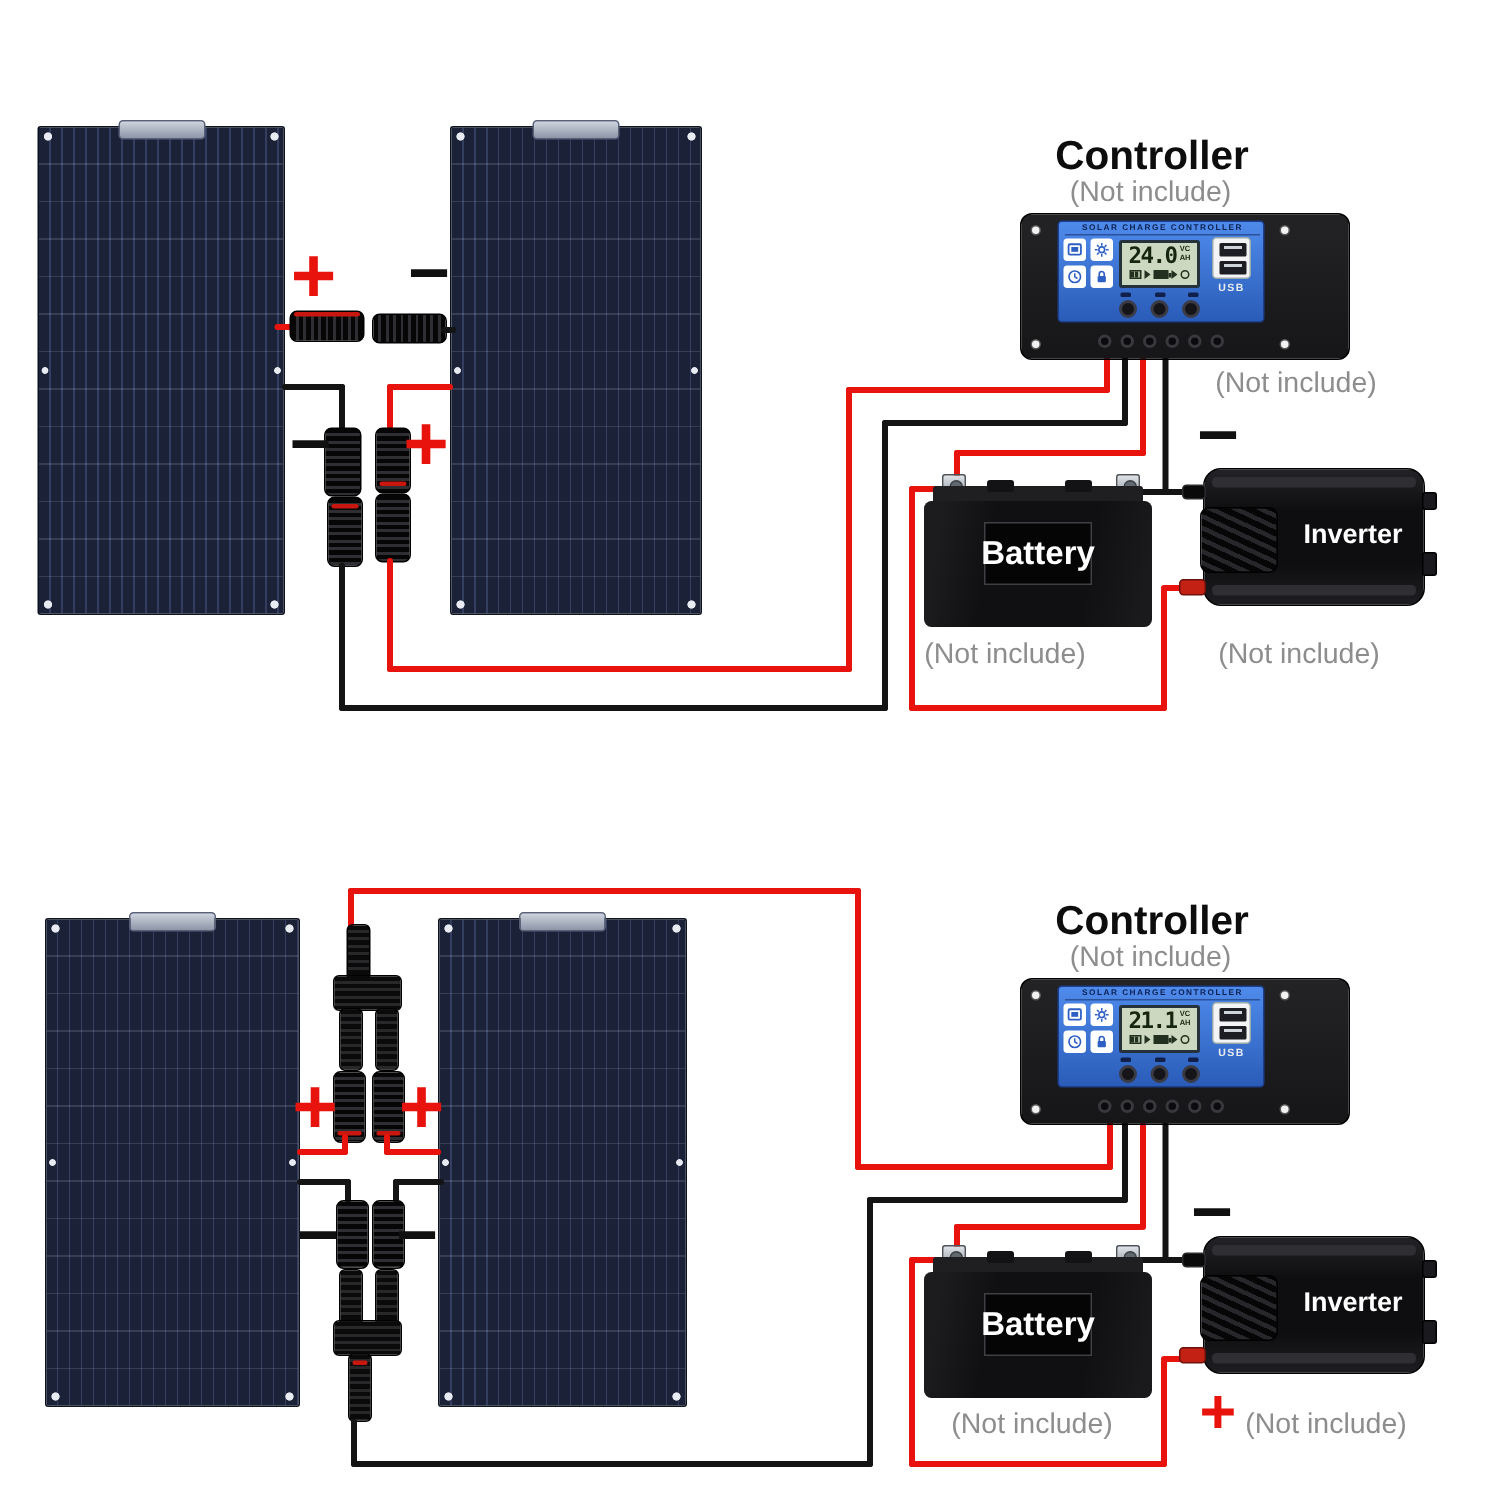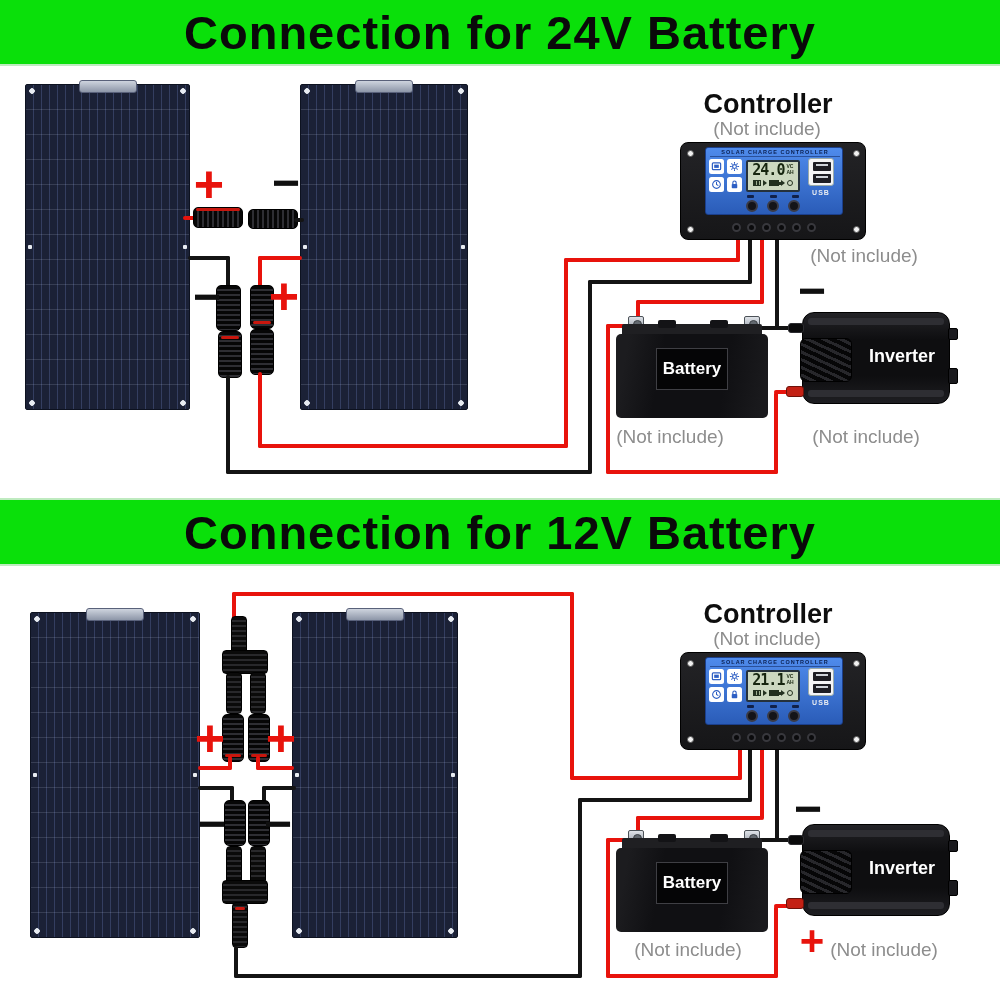--- a/index.html
+++ b/index.html
@@ -29,21 +29,21 @@
   .yp{position:absolute;background:repeating-linear-gradient(180deg,#0a0a0a 0 3px,#28282b 3px 5px);border:1px solid #000;border-radius:4px}
   .bandr::after{content:"";position:absolute;left:2px;right:2px;height:3px;background:#c8170e;border-radius:2px}
   .bb::after{bottom:4px}.bt::after{top:4px}
   
   .sign{position:absolute;transform:translate(-50%,-50%);font-weight:bold;line-height:1}
   .sp{font-size:52px;color:#e8130c}
   .sm{font-size:48px;color:#101010}
   .note{position:absolute;transform:translate(-50%,-50%);color:#8d8d8d;font-size:19px;white-space:nowrap}
   .ctitle{position:absolute;transform:translate(-50%,-50%);color:#0d0d0d;font-size:27px;font-weight:bold;white-space:nowrap}
   
-  .ctrl{position:absolute;width:186px;height:98px;background:linear-gradient(#232326,#161618);border:1px solid #000;border-radius:8px}
+  .ctrl{position:absolute;width:220px;height:98px;background:linear-gradient(#232326,#161618);border:1px solid #000;border-radius:8px}
   .scr{position:absolute;width:7px;height:7px;border-radius:50%;background:#f2f2f2;border:1px solid #555}
   .cface{position:absolute;left:24px;top:4px;width:138px;height:68px;border-radius:3px;
          background:linear-gradient(#4f8bec,#2a5cb8);border:1px solid #1b3f8c}
   .cbrand{position:absolute;left:4px;top:1px;width:130px;font-size:5.5px;font-weight:bold;color:#0b2050;
           text-align:center;letter-spacing:1px;border-bottom:1px solid rgba(10,30,80,.5);padding-bottom:1px;white-space:nowrap}
   .cicons{position:absolute;left:3px;top:11px;width:34px;height:34px;display:grid;grid-template-columns:15px 15px;grid-template-rows:15px 15px;gap:3px}
   .cic{background:#fff;border-radius:2.5px;display:flex;align-items:center;justify-content:center}
   .clcd{position:absolute;left:40px;top:12px;width:54px;height:32px;background:#ccd8c0;border:2px solid #25313b;border-radius:2px;padding:1px 2px}
   .lcdtop{display:flex;align-items:flex-start;justify-content:center;gap:2px}
   .lcdval{font-family:"DejaVu Sans Mono",monospace;font-weight:bold;font-size:15px;letter-spacing:-1px;color:#16250f;line-height:1}
@@ -66,41 +66,38 @@
   .term{width:9px;height:9px;border-radius:50%;background:#0b0b0d;border:2px solid #38383d}
   
   .batt{position:absolute;width:152px;height:104px}
   .bt-term{position:absolute;width:16px;height:14px;background:linear-gradient(#dfe3e8,#9aa1ac);border:1px solid #4c5258;border-radius:2px}
   .bt-term::after{content:"";position:absolute;left:4px;top:3px;width:7px;height:7px;border-radius:50%;background:#62686f;border:1px solid #3c4146}
   .bt-rim{position:absolute;left:6px;top:10px;width:140px;height:12px;background:#1f1f22;border-radius:2px}
   .bt-cap{position:absolute;top:6px;width:18px;height:8px;background:#131316;border-radius:2px}
   .bt-body{position:absolute;left:0;top:20px;width:152px;height:84px;border-radius:5px;
            background:linear-gradient(100deg,#1c1c1f 0 8%,#101013 30% 70%,#1a1a1d 95%)}
   .bt-label{position:absolute;left:40px;top:14px;width:72px;height:42px;background:#050506;border:1px solid #3f3f44;
-            display:flex;align-items:center;justify-content:center;color:#fff;font-weight:bold;font-size:17px}
+            display:flex;align-items:center;justify-content:center;color:#fff;font-weight:bold;font-size:22px}
   
   .inv{position:absolute;width:168px;height:102px}
   .inv-body{position:absolute;left:10px;top:6px;width:148px;height:92px;background:linear-gradient(#232327,#0e0e10 30%,#0e0e10 70%,#1e1e22);border-radius:12px;border:1px solid #000}
   .inv-strip{position:absolute;left:16px;width:136px;height:7px;background:#2e2e33;border-radius:3px}
   .inv-band{position:absolute;left:8px;top:32px;width:52px;height:44px;border-radius:6px;
             background:repeating-linear-gradient(25deg,#060607 0 4px,#27272b 4px 7px);border:1px solid #000}
   .inv-label{position:absolute;left:62px;top:40px;width:96px;text-align:center;color:#fff;font-weight:bold;font-size:18px}
   .inv-tk{position:absolute;left:-4px;width:16px;height:10px;background:#0a0a0b;border:1px solid #2c2c30;border-radius:3px}
   .inv-tr{position:absolute;left:-6px;width:18px;height:11px;background:#c32114;border:1px solid #6e120a;border-radius:3px}
   .inv-bump{position:absolute;background:#1a1a1e;border:1px solid #000;border-radius:2px}
   svg.ic{display:block}
 </style>
 </head>
 <body>
 
 <div id="stage">
 
-  <div class="banner" style="top:0">
-      <span>Connection for 24V Battery</span>
-    </div>
 
   <div class="spanel" style="left:25px;top:84px;width:165px;height:326px">
       <div class="handle"></div>
     </div>
   <div class="spanel" style="left:300px;top:84px;width:168px;height:326px">
       <div class="handle"></div>
     </div>
 
   <div class="w wr" style="left:183px;top:216px;width:12px;height:4px"></div>
   <div class="mc4h bandr" style="left:193px;top:207px;width:50px;height:21px"></div>
@@ -240,23 +237,20 @@
     <div class="inv-strip" style="top:84px"></div>
     <div class="inv-band"></div>
     <div class="inv-tk" style="top:17px"></div>
     <div class="inv-tr" style="top:80px"></div>
     <div class="inv-bump" style="left:156px;top:22px;width:10px;height:12px"></div>
     <div class="inv-bump" style="left:156px;top:62px;width:10px;height:16px"></div>
     <div class="inv-label">Inverter</div>
   </div>
   <div class="note" style="left:866px;top:437px">(Not include)</div>
 
-  <div class="banner" style="top:498px;height:68px;border-top:2px solid #bfebc0">
-      <span>Connection for 12V Battery</span>
-    </div>
 
   <div class="spanel" style="left:30px;top:612px;width:170px;height:326px">
       <div class="handle"></div>
     </div>
   <div class="spanel" style="left:292px;top:612px;width:166px;height:326px">
       <div class="handle"></div>
     </div>
 
   <div class="w wr" style="left:232px;top:592px;width:4px;height:28px"></div>
   <div class="w wr" style="left:232px;top:592px;width:342px;height:4px"></div>

